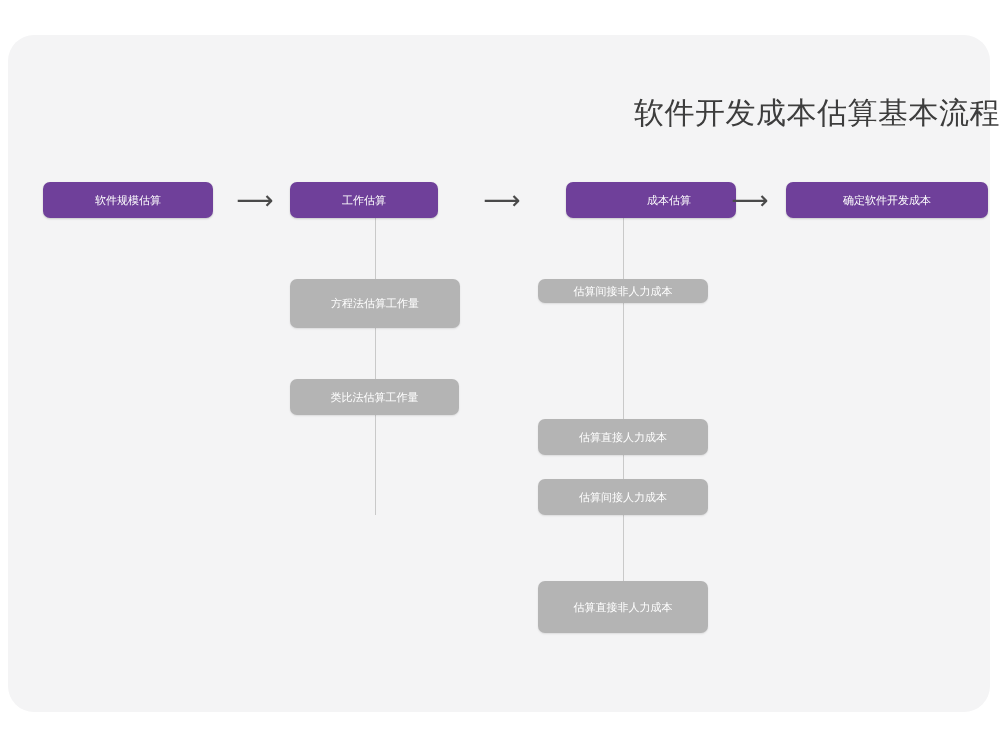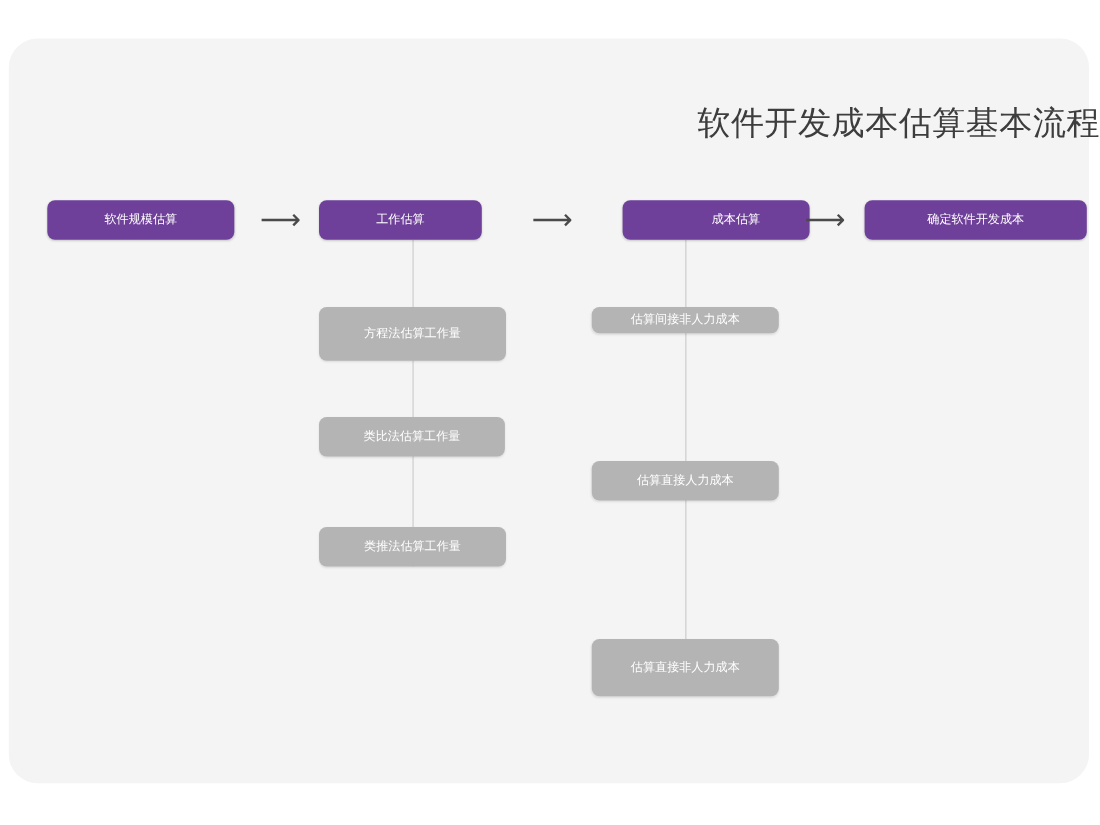--- a/index.html
+++ b/index.html
@@ -92,23 +92,23 @@
 
 <div id="card"></div>
 
 <div id="diagram">
   <div id="page-title">软件开发成本估算基本流程</div>
 <div class="node stage" style="left: 43px; top: 182px; width: 170px; height: 36px;">软件规模估算</div>
     <div class="connector" style="left: 375px; top: 218px; height: 297px;"></div>
     <div class="node stage" style="left: 290px; top: 182px; width: 148px; height: 36px;">工作估算</div>
     <div class="node sub" style="left: 290px; top: 279px; width: 170px; height: 49px;">方程法估算工作量</div>
     <div class="node sub" style="left: 290px; top: 379px; width: 169px; height: 36px;">类比法估算工作量</div>
-    <div class="node sub" style="left: 290px; top: 479px; width: 170px; height: 36px;">类推法估算工作量</div>
     <div class="connector" style="left: 623px; top: 218px; height: 399px;"></div>
     <div class="node stage" style="left: 566px; top: 182px; width: 170px; height: 36px; padding-left: 36px;">成本估算</div>
     <div class="node sub" style="left: 538px; top: 279px; width: 170px; height: 24px;">估算间接非人力成本</div>
     <div class="node sub" style="left: 538px; top: 379px; width: 170px; height: 36px; margin-top: 40px;">估算直接人力成本</div>
+    <div class="node sub" style="left: 538px; top: 479px; width: 170px; height: 36px;">估算间接人力成本</div>
     <div class="node sub" style="left: 538px; top: 581px; width: 170px; height: 52px;">估算直接非人力成本</div>
     <div class="node stage" style="left: 786px; top: 182px; width: 202px; height: 36px;">确定软件开发成本</div>
     <div class="arrow" style="left: 225px; top: 186px; width: 60px; height: 28px;">⟶</div>
     <div class="arrow" style="left: 472px; top: 186px; width: 60px; height: 28px;">⟶</div>
     <div class="arrow" style="left: 720px; top: 186px; width: 60px; height: 28px;">⟶</div>
   </div>
 
 </body></html>

